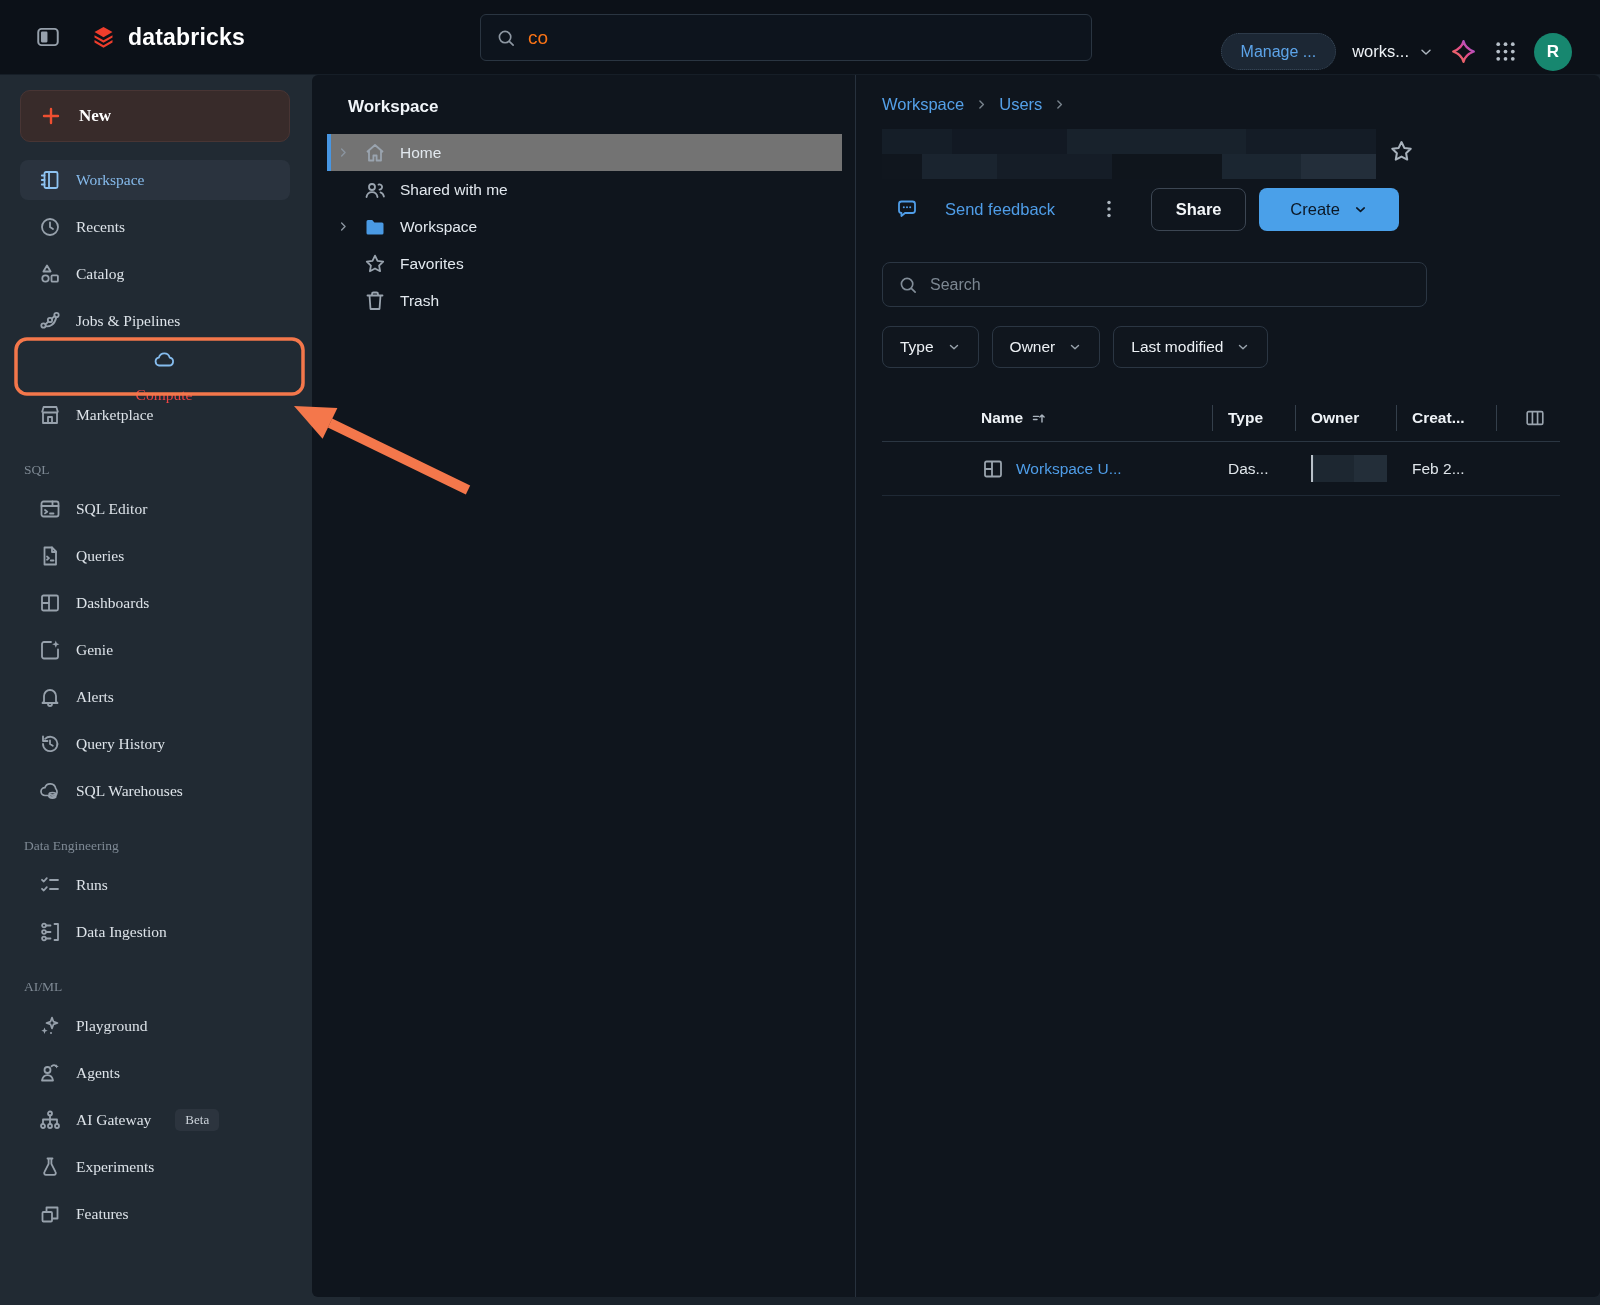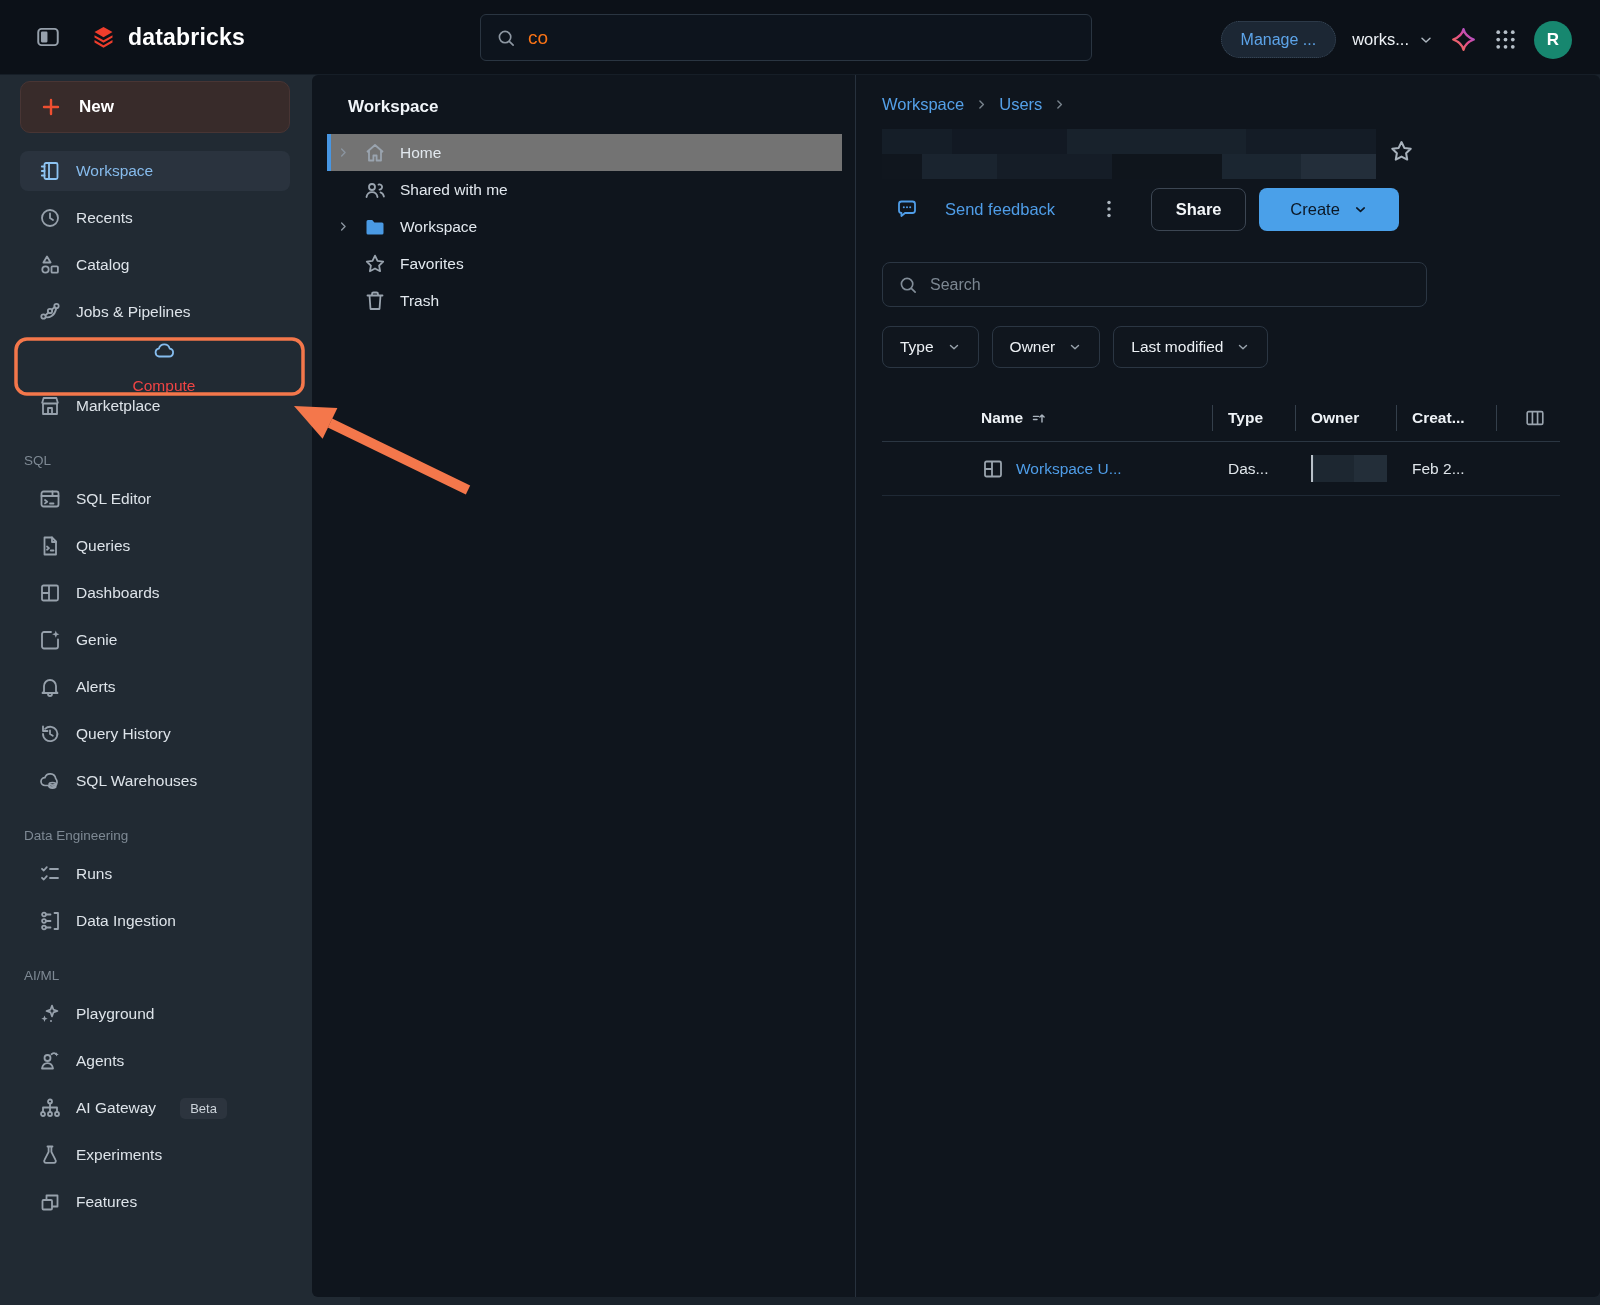--- a/index.html
+++ b/index.html
@@ -15,32 +15,32 @@
   .topbar { position:absolute; top:0; left:0; right:0; height:75px;
     background:#0c1118; border-bottom:1px solid #161e27; z-index:5; }
   .tb-toggle { position:absolute; left:34px; top:24px; color:#96a0ab; cursor:pointer; }
   .tb-logo { position:absolute; left:90px; top:0; height:75px; display:flex; align-items:center; gap:11px; }
   .tb-logo-text { font-size:23px; font-weight:700; color:#ffffff; letter-spacing:.2px; }
   .tb-search { position:absolute; left:480px; top:14px; width:612px; height:47px;
     background:#0d141d; border:1px solid #2a3541; border-radius:6px;
     display:flex; align-items:center; padding:0 14px; gap:11px; color:#8d97a2; }
   .tb-search input { flex:1; background:transparent; border:none; outline:none;
     color:#f97316; font-size:19px; font-family:inherit; }
-  .tb-right { position:absolute; right:28px; top:2px; height:75px; display:flex; align-items:center; gap:16px; }
+  .tb-right { position:absolute; right:28px; top:14px; height:75px; display:flex; align-items:center; gap:16px; }
   .manage-pill { height:37px; padding:0 19px; border-radius:19px; background:#1c2734;
     border:1px dotted #3d4d5d; color:#5da4e9; font-size:16px; display:flex; align-items:center; cursor:pointer; }
   .ws-menu { display:flex; align-items:center; gap:9px; color:#eef2f6; font-size:16.5px; font-weight:500; cursor:pointer; }
   .ws-menu .chev { color:#aeb7c0; }
   .icon-btn { color:#b6bfc8; cursor:pointer; }
   .avatar { width:38px; height:38px; border-radius:50%; background:#17876f; color:#fff;
     font-size:17px; font-weight:600; display:flex; align-items:center; justify-content:center; cursor:pointer; }
 
   
   .sidebar { position:absolute; top:75px; left:0; width:360px; bottom:0;
-    background:#212a33; padding:6px 0 0 20px; }
+    background:#212a33; padding:15px 0 0 20px;font-family:Liberation Serif, serif; }
   .sb-scrollbar { position:absolute; right:3px; top:4px; width:8px; height:1120px;
     border-radius:4px; background:#6d7681; }
   .new-btn { width:270px; height:52px; border-radius:10px; background:#382b2a;
     border:1px solid #483534; display:flex; align-items:center; gap:16px;
     padding-left:18px; margin-bottom:18px; cursor:pointer; }
   .new-btn .plus { color:#ef4f31; }
   .new-label { font-size:17px; font-weight:700; color:#ffffff; }
   .side-item { width:270px; height:40px; border-radius:8px; display:flex; align-items:center;
     gap:14px; padding-left:18px; margin-bottom:7px; font-size:15.5px; color:#dde3e9; cursor:pointer; }
   .side-item .ic { width:24px; height:24px; color:#97a1ac; flex:none; }

